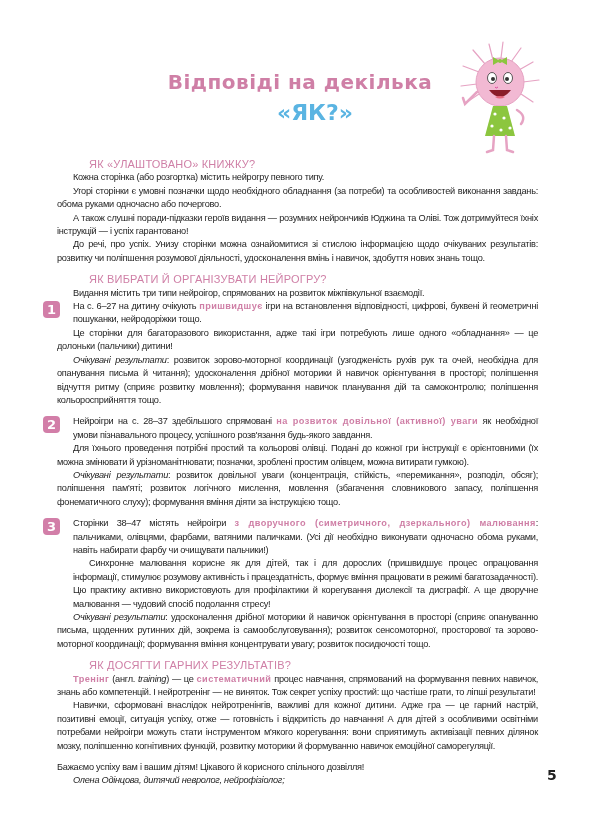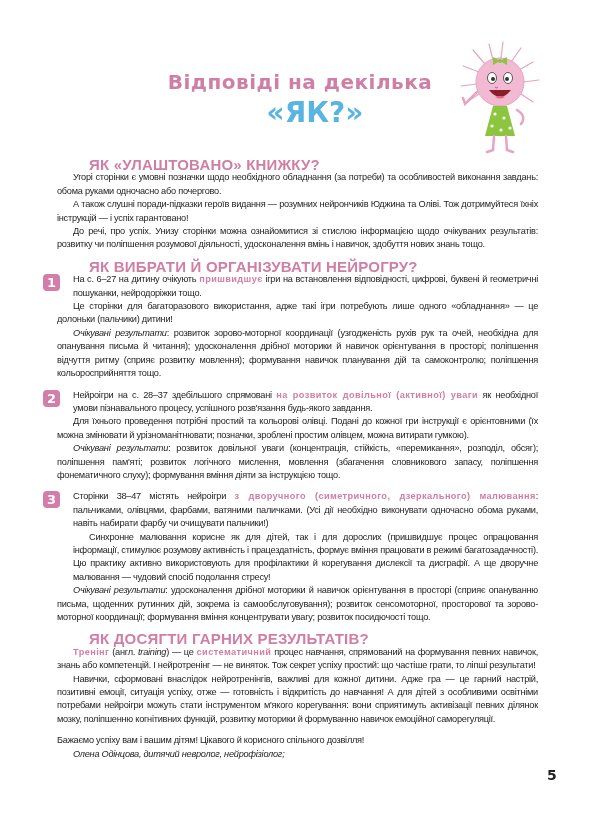--- a/index.html
+++ b/index.html
@@ -1,24 +1,24 @@
 <!DOCTYPE html>
 <html><head>
 <meta charset="utf-8">
 <style>
   html, body { margin: 0; padding: 0; background: #ffffff; }
   body { width: 600px; height: 831px; position: relative; overflow: hidden; font-family: "Liberation Sans", "DejaVu Sans", sans-serif; color: #222; }
   .page { position: absolute; left: 0; top: 0; width: 600px; height: 831px; background: #fff; }
   .title-wrap { position: absolute; left: 150px; top: 70px; width: 300px; text-align: center; }
   .title-line1 { font-family: "DejaVu Sans", sans-serif; font-weight: bold; font-size: 20px; color: #cf7fa6; letter-spacing: 0.5px; line-height: 24px; }
-  .title-line2 { font-family: "DejaVu Sans", sans-serif; font-weight: bold; font-size: 28px; color: #5ab4e2; line-height: 30px; margin-top: 4px; padding-left: 30px; }
+  .title-line2 { font-family: "DejaVu Sans", sans-serif; font-weight: bold; font-size: 22px; color: #5ab4e2; line-height: 30px; margin-top: 4px; padding-left: 30px; }
   .mascot { position: absolute; left: 455px; top: 40px; width: 90px; height: 120px; }
   .content { position: absolute; left: 57px; top: 158px; width: 481px; font-family: "Liberation Sans", sans-serif; font-size: 9.2px; line-height: 13.4px; letter-spacing: -0.25px; color: #1d1d1d; }
   .content p { margin: 0; text-align: justify; text-indent: 16px; }
-  .h { font-weight: bold; color: #cf7fa6; font-size: 15px; letter-spacing: 0.2px; margin: 0; padding-left: 16px; text-indent: 0; }
+  .h { font-weight: normal; color: #cf7fa6; font-size: 11px; letter-spacing: 0.2px; margin: 0; padding-left: 16px; text-indent: 0; }
   .gap { height: 8px; }
   .pink { color: #cf7fa6; font-weight: bold; letter-spacing: 0.4px; }
   .it { font-style: italic; }
   .num-block { position: relative; padding-left: 16px; }
   .num-block p.first { text-indent: 0; }
   .badge { position: absolute; left: -14px; top: 1px; width: 17px; height: 17px; background: #d27ea8; border-radius: 4px; color: #fff; font-weight: bold; font-size: 13px; line-height: 17px; text-align: center; font-family: "DejaVu Sans", sans-serif; }
   .right { text-align: right; text-indent: 0 !important; }
   .sig { font-style: italic; text-align: right; text-indent: 0; }
   .page-num { position: absolute; left: 547px; top: 767px; font-weight: bold; font-size: 14px; color: #222; font-family: "DejaVu Sans", sans-serif; }
 </style>
@@ -71,29 +71,31 @@
         </g>
       <path d="M39 96 L38 110 L32 112" stroke="#e6a3c3" stroke-width="2.5" fill="none" stroke-linecap="round"></path>
       <path d="M51 96 L52 110 L58 112" stroke="#e6a3c3" stroke-width="2.5" fill="none" stroke-linecap="round"></path>
     </svg>
   </div>
 
   <div class="content">
 
     <div>
       <p class="h">ЯК «УЛАШТОВАНО» КНИЖКУ?</p>
+      <p>Кожна сторінка (або розгортка) містить нейрогру певного типу.</p>
       <p>Угорі сторінки є умовні позначки щодо необхідного обладнання (за потреби) та особливостей виконання завдань: обома руками одночасно або почергово.</p>
       <p>А також слушні поради-підказки героїв видання — розумних нейрончиків Юджина та Оліві. Тож дотримуйтеся їхніх інструкцій — і успіх гарантовано!</p>
       <p>До речі, про успіх. Унизу сторінки можна ознайомитися зі стислою інформацією щодо очікуваних результатів: розвитку чи поліпшення розумової діяльності, удосконалення вмінь і навичок, здобуття нових знань тощо.</p>
     </div>
 
     <div class="gap"></div>
 
     <div>
       <p class="h">ЯК ВИБРАТИ Й ОРГАНІЗУВАТИ НЕЙРОГРУ?</p>
+      <p>Видання містить три типи нейроігор, спрямованих на розвиток міжпівкульної взаємодії.</p>
 
       <div class="num-block">
         <span class="badge">1</span>
         <p class="first"><span>На с. 6–27 на дитину очікують </span><span class="pink">пришвидшує</span><span> ігри на встановлення відповідності, цифрові, буквені й геометричні пошуканки, нейродоріжки тощо.</span></p>
       </div>
       <p>Це сторінки для багаторазового використання, адже такі ігри потребують лише одного «обладнання» — це долоньки (пальчики) дитини!</p>
       <p><span class="it">Очікувані результати</span><span>: розвиток зорово-моторної координації (узгодженість рухів рук та очей, необхідна для опанування письма й читання); удосконалення дрібної моторики й навичок орієнтування в просторі; поліпшення відчуття ритму (сприяє розвитку мовлення); формування навичок планування дій та самоконтролю; поліпшення кольоросприйняття тощо.</span></p>
 
       <div class="gap"></div>
 

